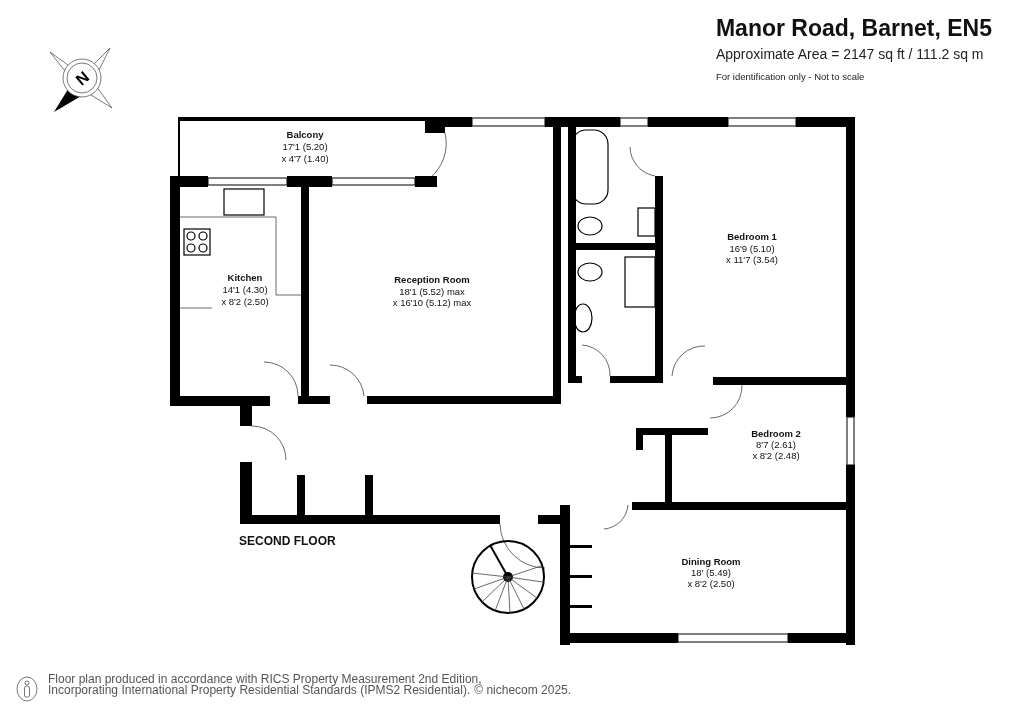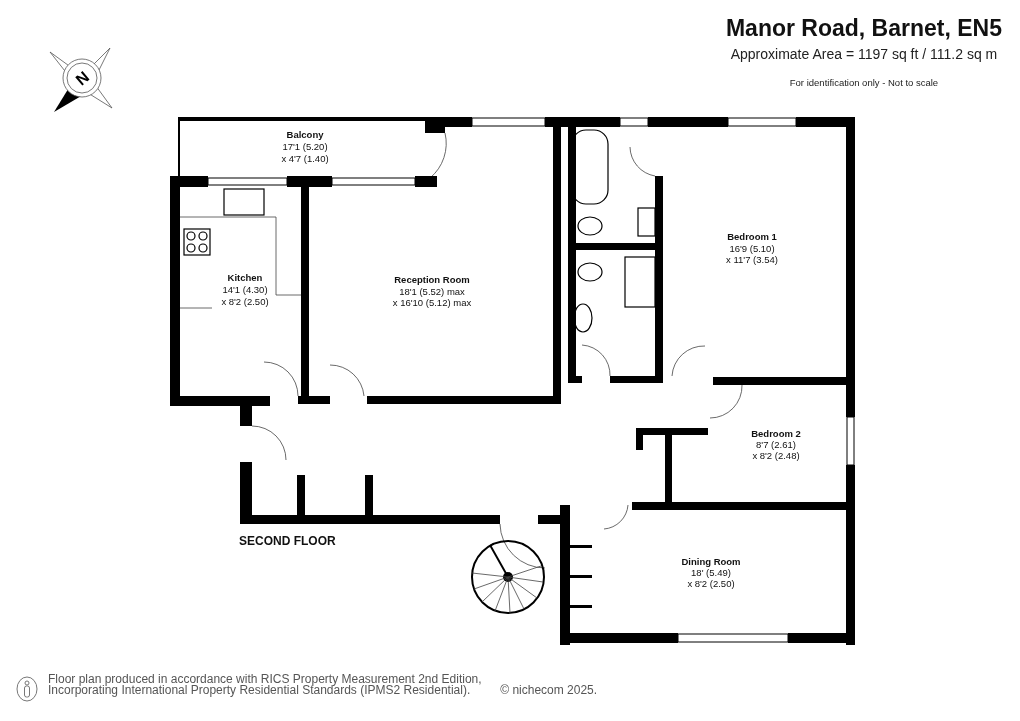--- a/index.html
+++ b/index.html
@@ -1,39 +1,39 @@
 <!DOCTYPE html>
 <html><head>
 <meta charset="utf-8">
 <style>
   html, body { margin: 0; padding: 0; background: #ffffff; }
   body { width: 1020px; height: 721px; position: relative; overflow: hidden;
          font-family: "Liberation Sans", sans-serif; color: #111; }
-  .title-block { position: absolute; right: 18px; top: 14px; text-align: center; }
+  .title-block { position: absolute; right: 28px; top: 14px; text-align: left; }
   .title { font-size: 23px; font-weight: bold; line-height: 28px; color: #111; }
   .subtitle { font-size: 14px; line-height: 20px; margin-top: 2px; color: #222; }
-  .note { font-size: 9.5px; line-height: 14px; margin-top: 12px; color: #222; }
+  .note { font-size: 9.5px; line-height: 14px; margin-top: 6px; color: #222; }
   svg.plan { position: absolute; left: 0; top: 0; }
   .wall { fill: #000; }
   .thin { fill: none; stroke: #000; stroke-width: 1.2; }
   .hair { fill: none; stroke: #444; stroke-width: 0.8; }
   .win { fill: #fff; stroke: #000; stroke-width: 1; }
   .room-name { font-family: "Liberation Sans", sans-serif; font-size: 9.5px; font-weight: bold; text-anchor: middle; fill: #111; }
   .room-dim { font-family: "Liberation Sans", sans-serif; font-size: 9.5px; text-anchor: middle; fill: #111; }
   .floor-label { font-family: "Liberation Sans", sans-serif; font-size: 12px; font-weight: bold; fill: #111; }
   .footer { position: absolute; left: 48px; top: 674px; font-size: 12px; line-height: 11px; color: #555; }
-  .footer .copy { margin-left: 30px; }
+  .footer .copy { margin-left: 4px; }
   .footer-icon { position: absolute; left: 16px; top: 676px; width: 22px; height: 26px; }
 </style>
 </head>
 <body>
 
 <div class="title-block">
   <div class="title">Manor Road, Barnet, EN5</div>
-  <div class="subtitle">Approximate Area = 1197 sq ft / 111.2 sq m</div>
+  <div class="subtitle">Approximate Area = 2147 sq ft / 111.2 sq m</div>
   <div class="note">For identification only - Not to scale</div>
 </div>
 
 <svg class="plan" width="1020" height="721" viewBox="0 0 1020 721">
 
   <g>
     <polygon points="50,52 72,68 84,72 72,80" fill="none" stroke="#555" stroke-width="0.8"></polygon>
     <polygon points="110,48 90,68 84,72 94,80" fill="none" stroke="#555" stroke-width="0.8"></polygon>
     <polygon points="112,108 96,86 84,72 80,88" fill="none" stroke="#555" stroke-width="0.8"></polygon>
     <polygon points="54,112 70,86 84,72 88,92" fill="#000"></polygon>

